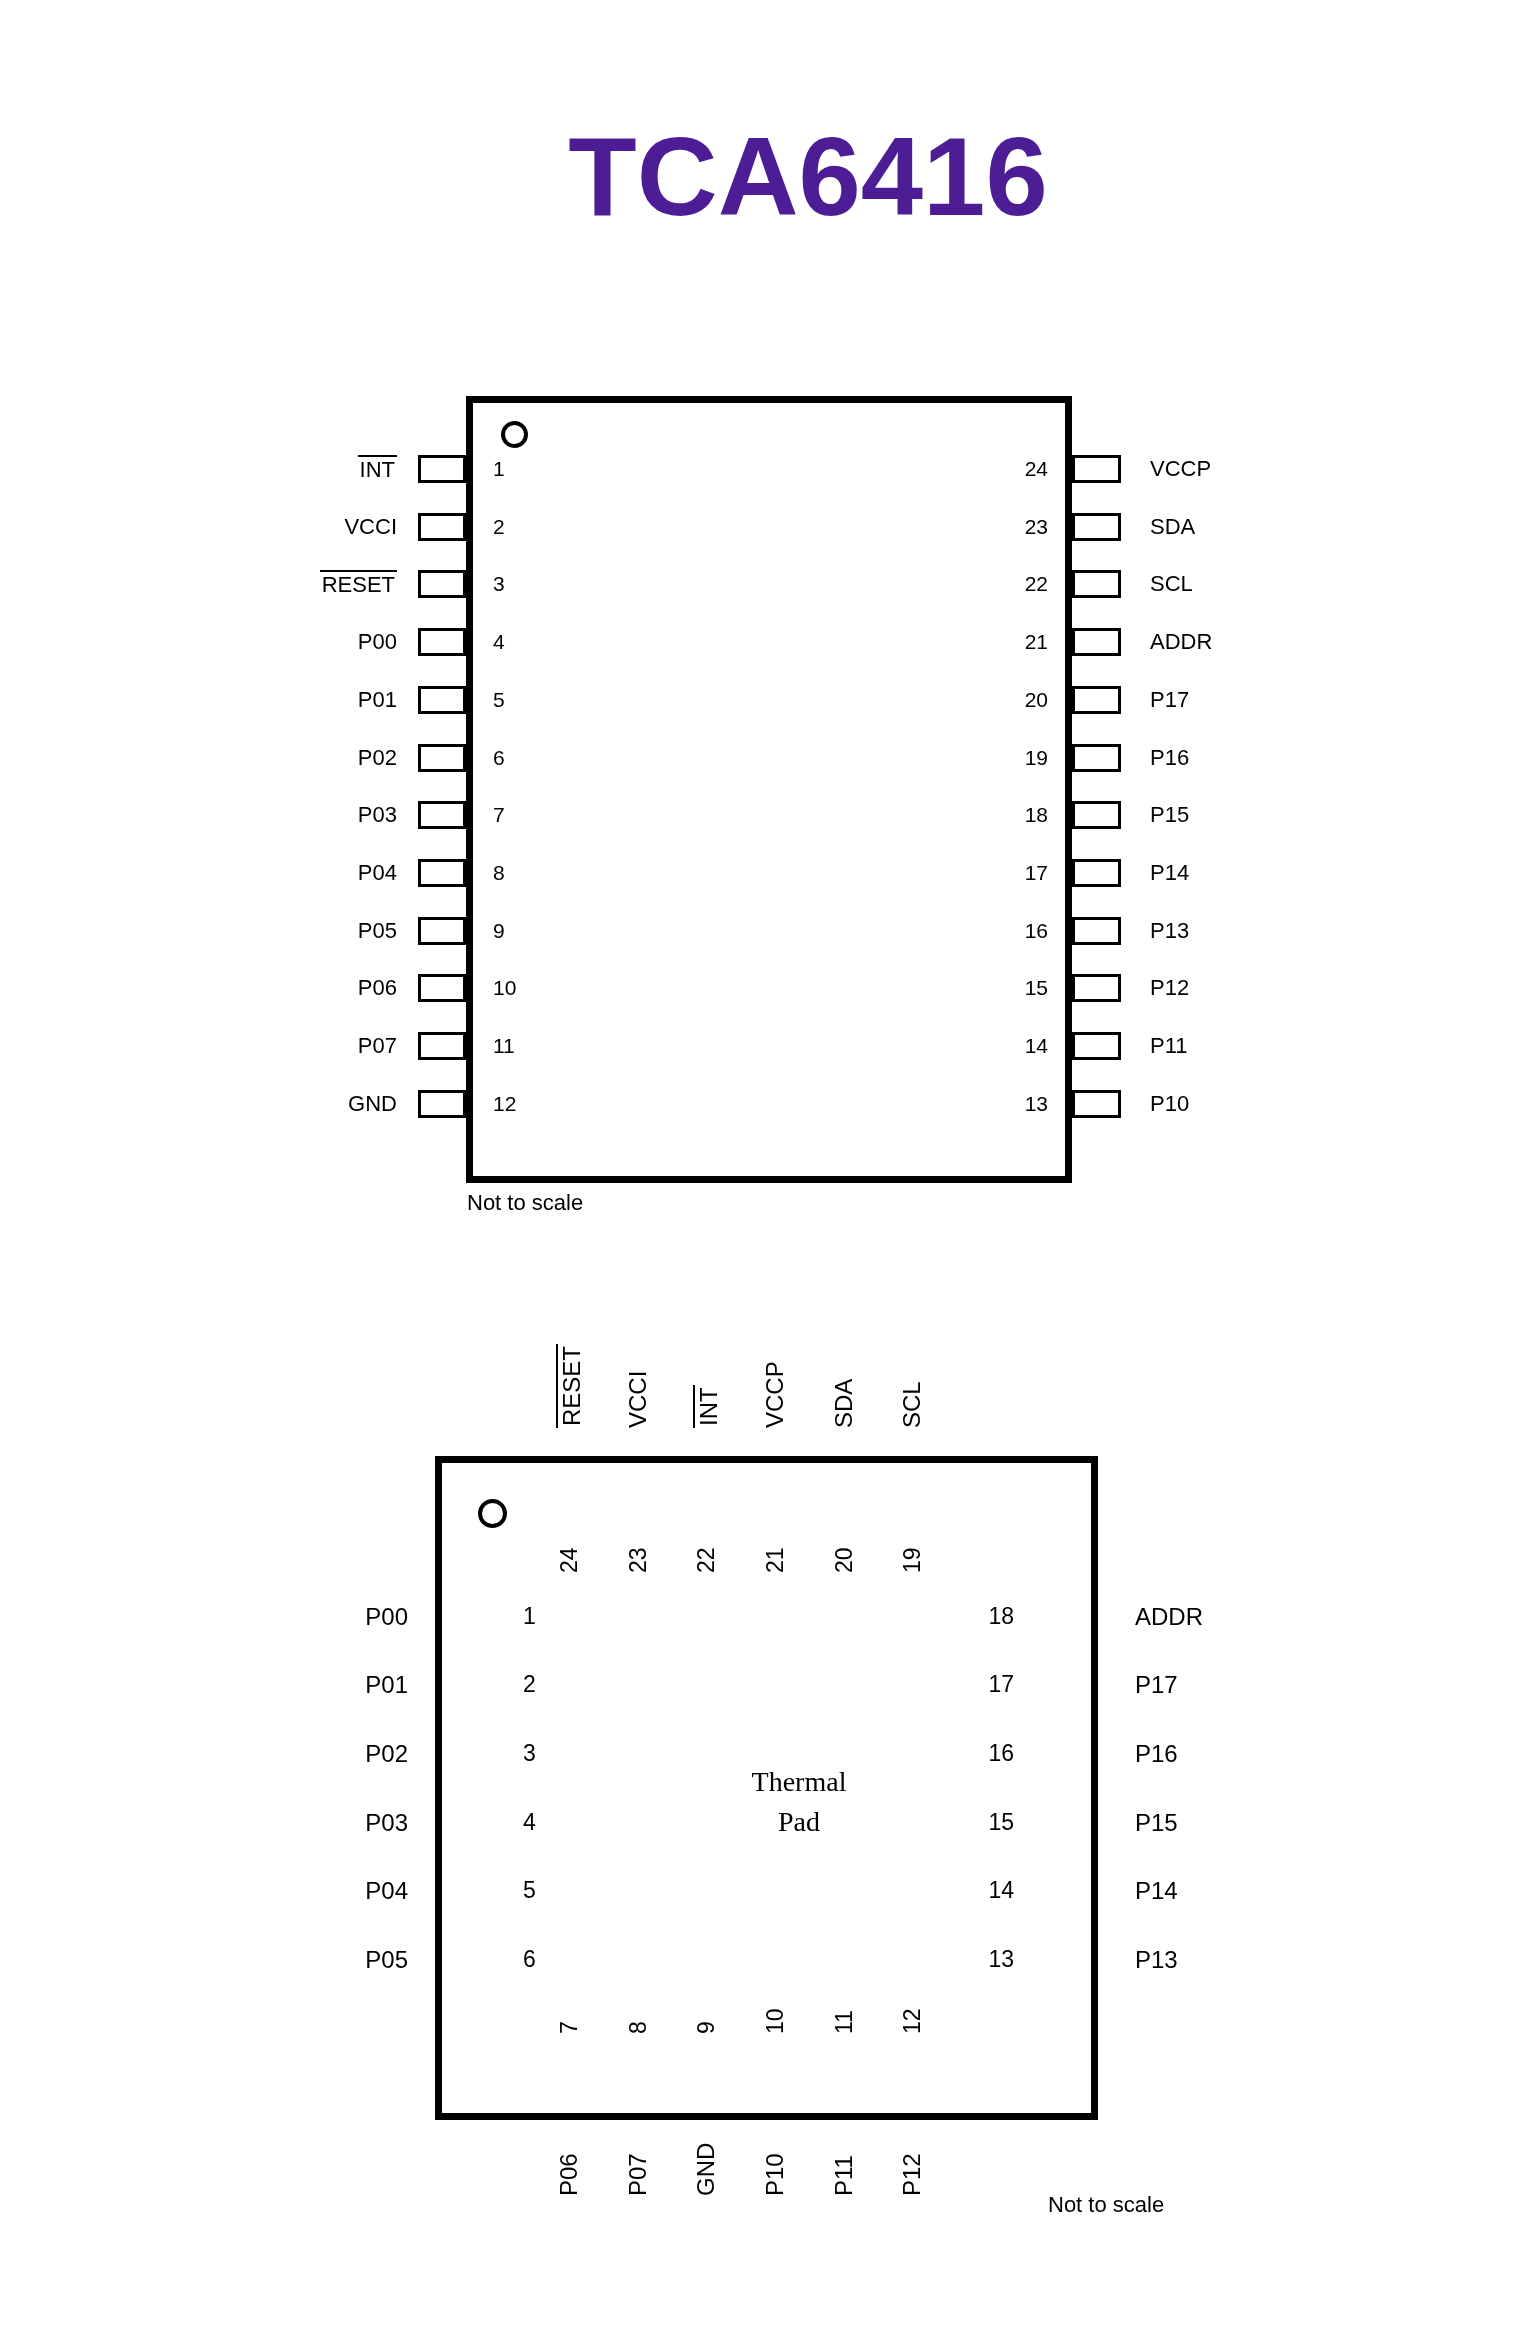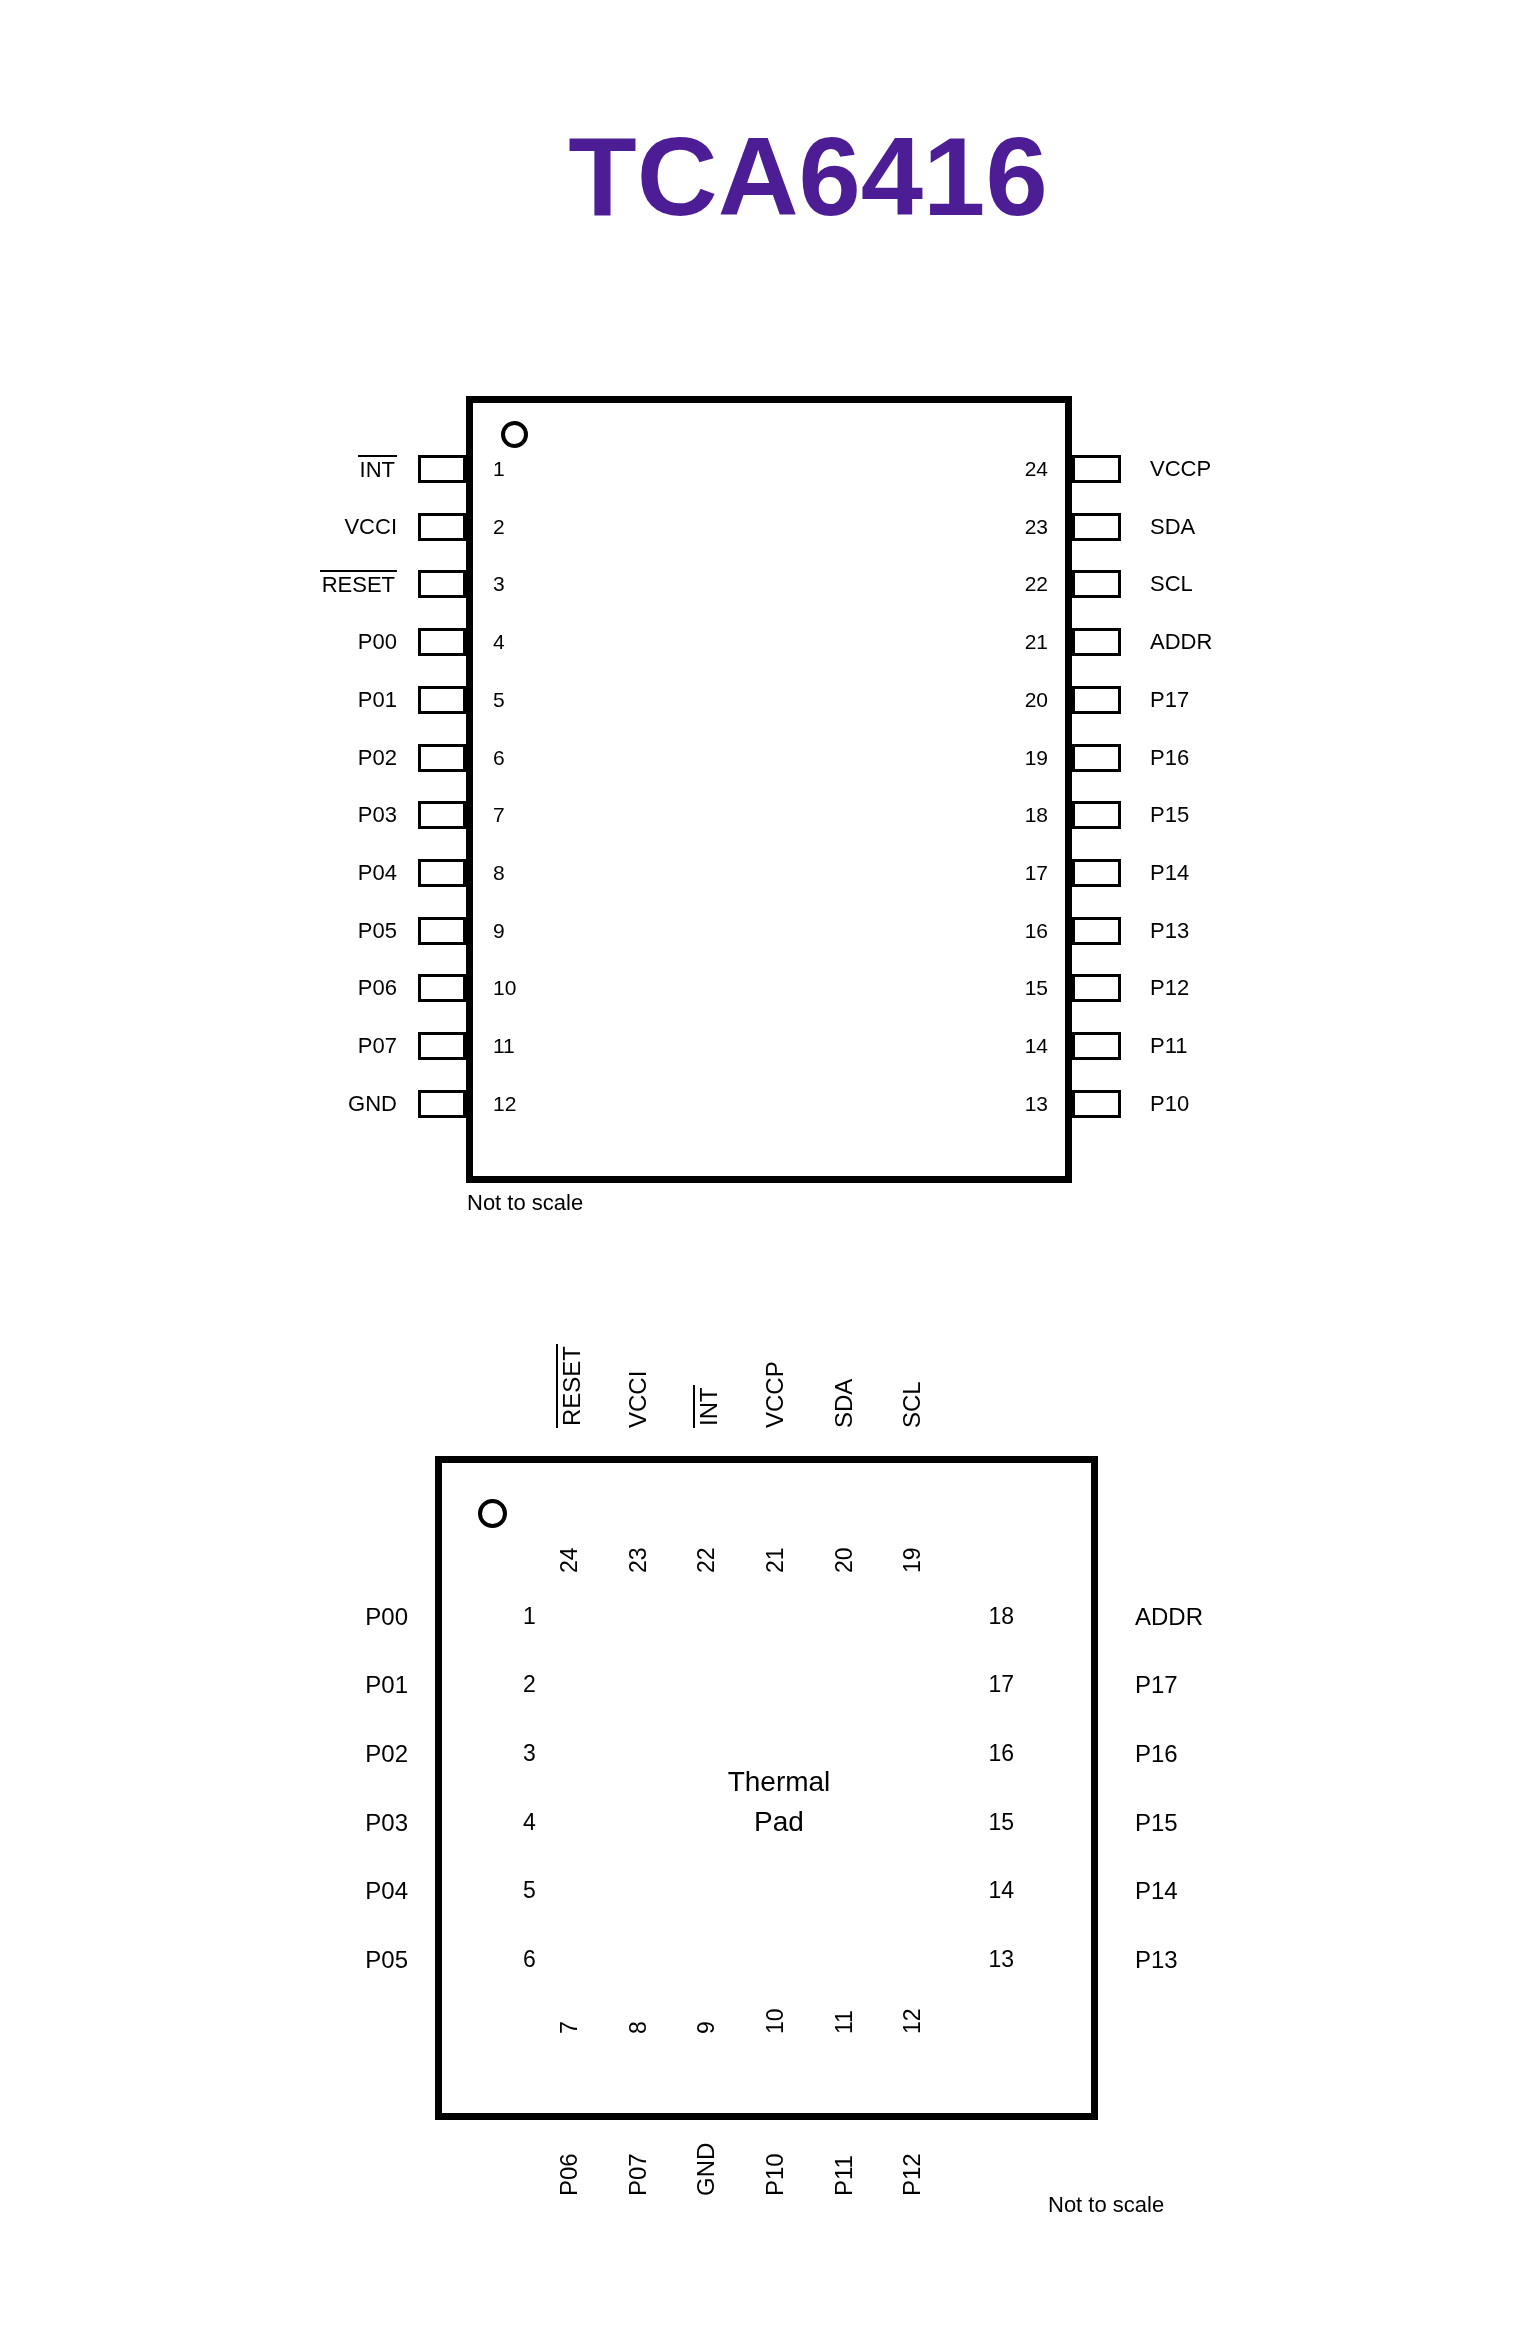--- a/index.html
+++ b/index.html
@@ -193,21 +193,21 @@
         <div class="pbox" style="left: 1072px; top: 1089.92px; width: 49px; height: 28px;"></div>
         <div class="txt num right" style="left: 998px; top: 1089.92px; width: 50px; height: 28px; line-height: 28px;">13</div>
         <div class="txt lab left" style="left: 1150px; top: 1089.92px; width: 160px; height: 28px; line-height: 28px;"><span>P10</span></div>
       </div>
     <div class="note" style="left:467px;top:1190px;">Not to scale</div>
   </div>
 
   <div>
     <div class="chip-body" style="left:435px;top:1456px;width:663px;height:664px;"></div>
     <div class="dot" style="left:478px;top:1499px;width:29px;height:29px;"></div>
-    <div class="padtext" style="left:604px;top:1762px;width:350px;">
+    <div class="padtext" style="left:624px;top:1762px;width:350px;font-family:Liberation Serif, serif;">
       <div>Thermal</div>
       <div>Pad</div>
     </div>
     <div id="qfn-pins">
         <div class="vlab qnum" style="left: 582px; top: 1547px;">24</div>
         <div class="vlab qlab" style="left: 582px; top: 1402px;"><span class="ov">RESET</span></div>
         <div class="vlab qnum" style="left: 650.66px; top: 1547px;">23</div>
         <div class="vlab qlab" style="left: 650.66px; top: 1402px;"><span>VCCI</span></div>
         <div class="vlab qnum" style="left: 719.32px; top: 1547px;">22</div>
         <div class="vlab qlab" style="left: 719.32px; top: 1402px;"><span class="ov">INT</span></div>

